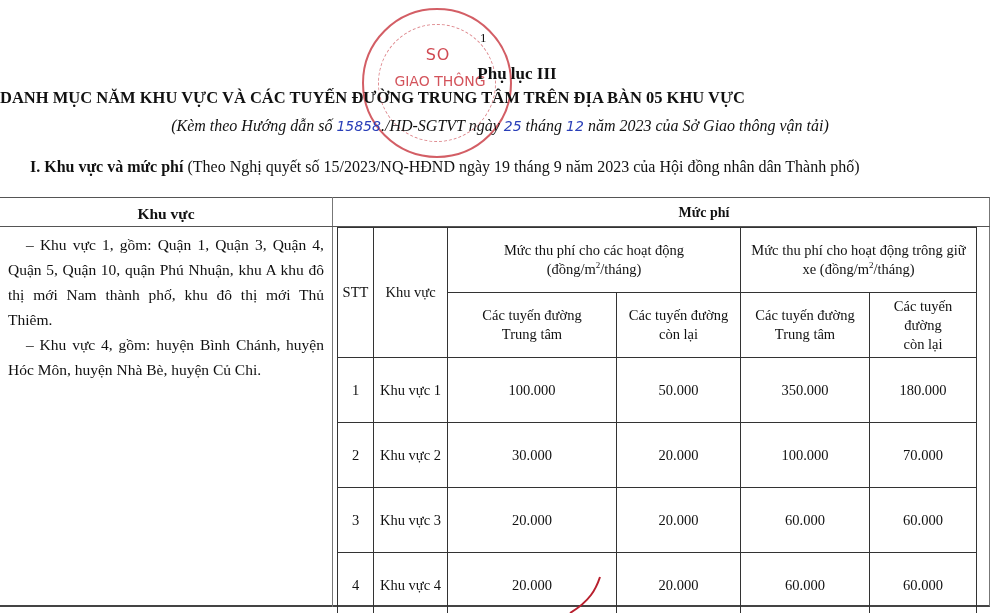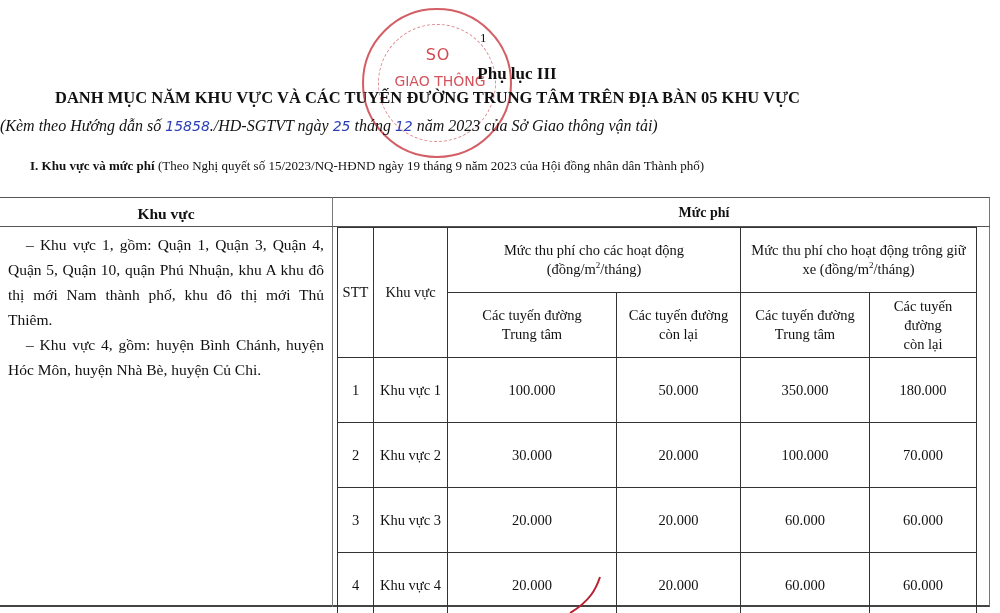--- a/index.html
+++ b/index.html
@@ -4,24 +4,24 @@
 <style>
   html, body { margin:0; padding:0; }
   body {
     width:1000px; height:613px; overflow:hidden; position:relative;
     background:#ffffff; color:#111;
     font-family:"Liberation Serif", "DejaVu Serif", serif;
   }
   .abs { position:absolute; }
   .page-num { left:480px; top:30px; font-size:13px; }
   .appendix { left:0; width:1000px; top:64px; font-size:17px; font-weight:bold; text-align:center; padding-left:34px; box-sizing:border-box; }
-  .title { left:0; width:800px; top:88px; font-size:16.5px; font-weight:bold; text-align:right; }
-  .subtitle { left:0; width:1000px; top:117px; font-size:16px; font-style:italic; }
+  .title { left:0; width:800px; top:88px; font-size:16.5px; font-weight:bold; text-align:left; }
+  .subtitle { left:0; width:1000px; top:117px; font-size:16px; font-style:italic; text-align:center; }
   .handwritten { color:#2a3fb8; font-style:italic; font-family:"DejaVu Sans", sans-serif; font-size:14px; }
-  .section { left:30px; top:158px; font-size:13px; }
+  .section { left:30px; top:158px; font-size:16px; }
   .section b { font-weight:bold; }
 
   
   .outer { left:0; top:197px; width:990px; height:410px; border-top:1.5px solid #555; border-bottom:2px solid #444; border-right:1.5px solid #777; box-sizing:border-box; }
   .outer-divider { left:332px; top:197px; width:0; height:410px; border-left:1.2px solid #777; }
   .outer-hdr-line { left:0; top:226px; width:990px; height:0; border-top:1.5px solid #555; }
   .hdr-left { left:0; width:332px; top:205px; font-size:15.5px; font-weight:bold; text-align:center; }
   .hdr-right { left:332px; width:658px; top:205px; font-size:14px; font-weight:bold; text-align:center;padding-left:43px; }
 
   .areas { left:8px; top:232px; width:316px; font-size:15.5px; line-height:25px; text-align:justify; }

